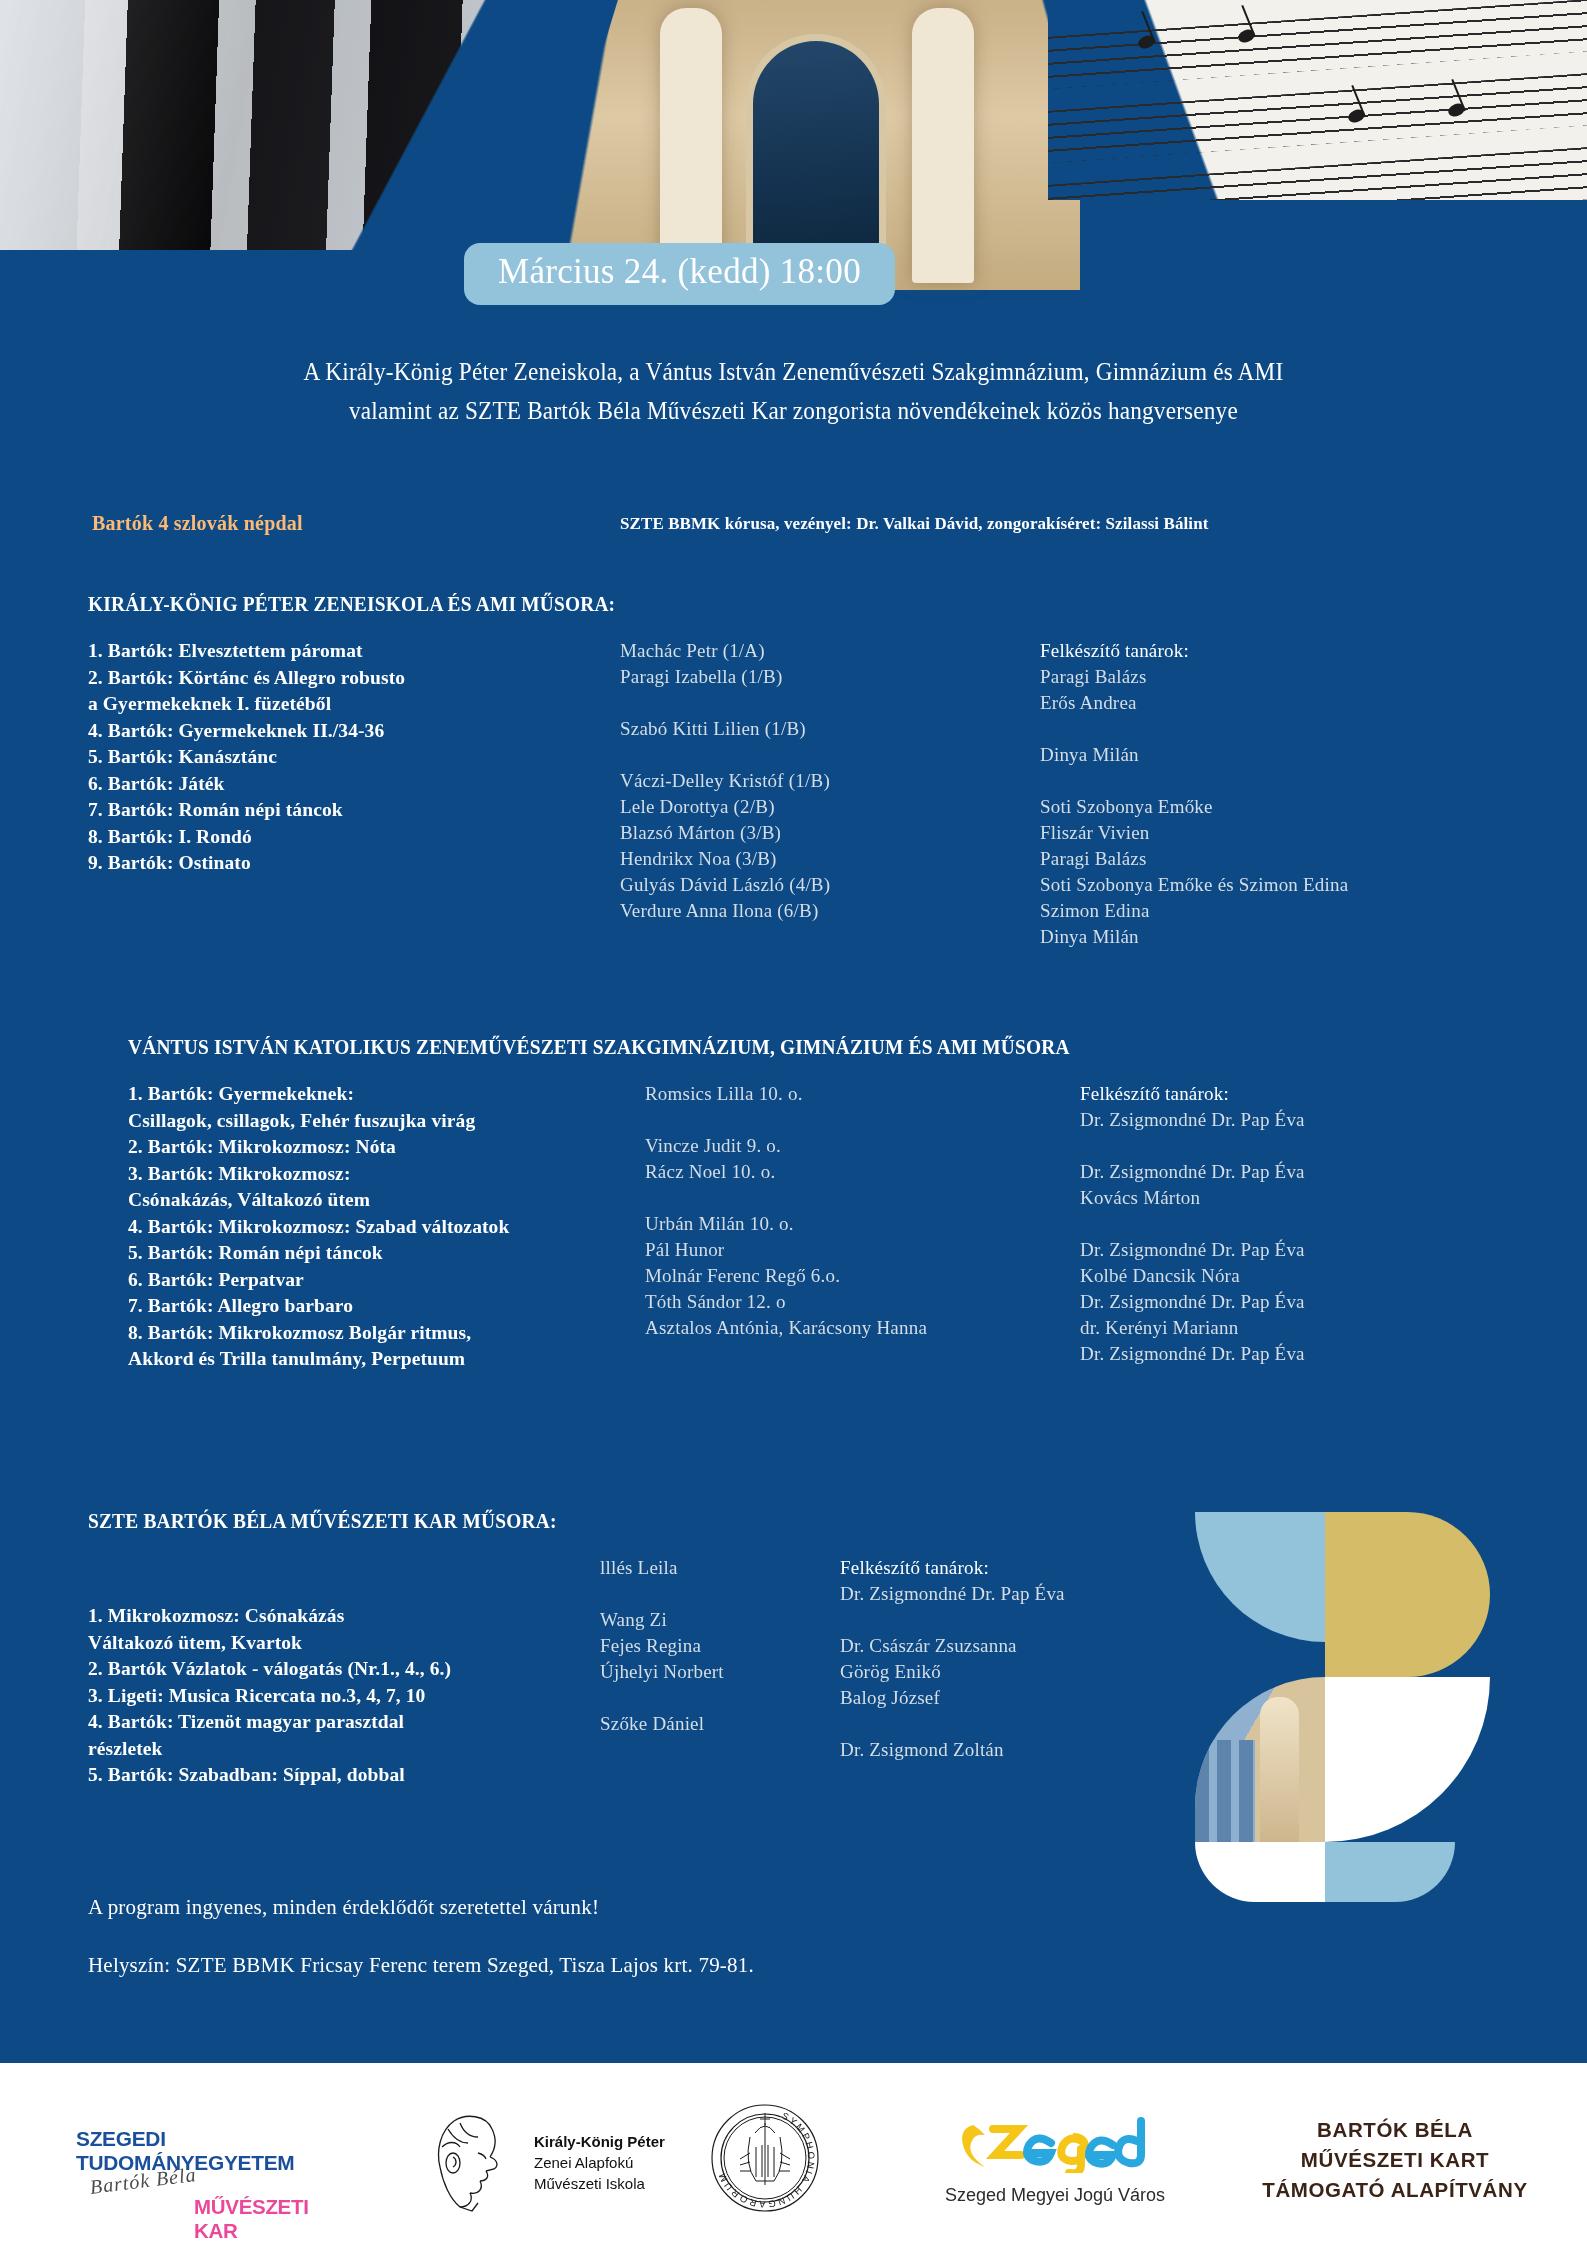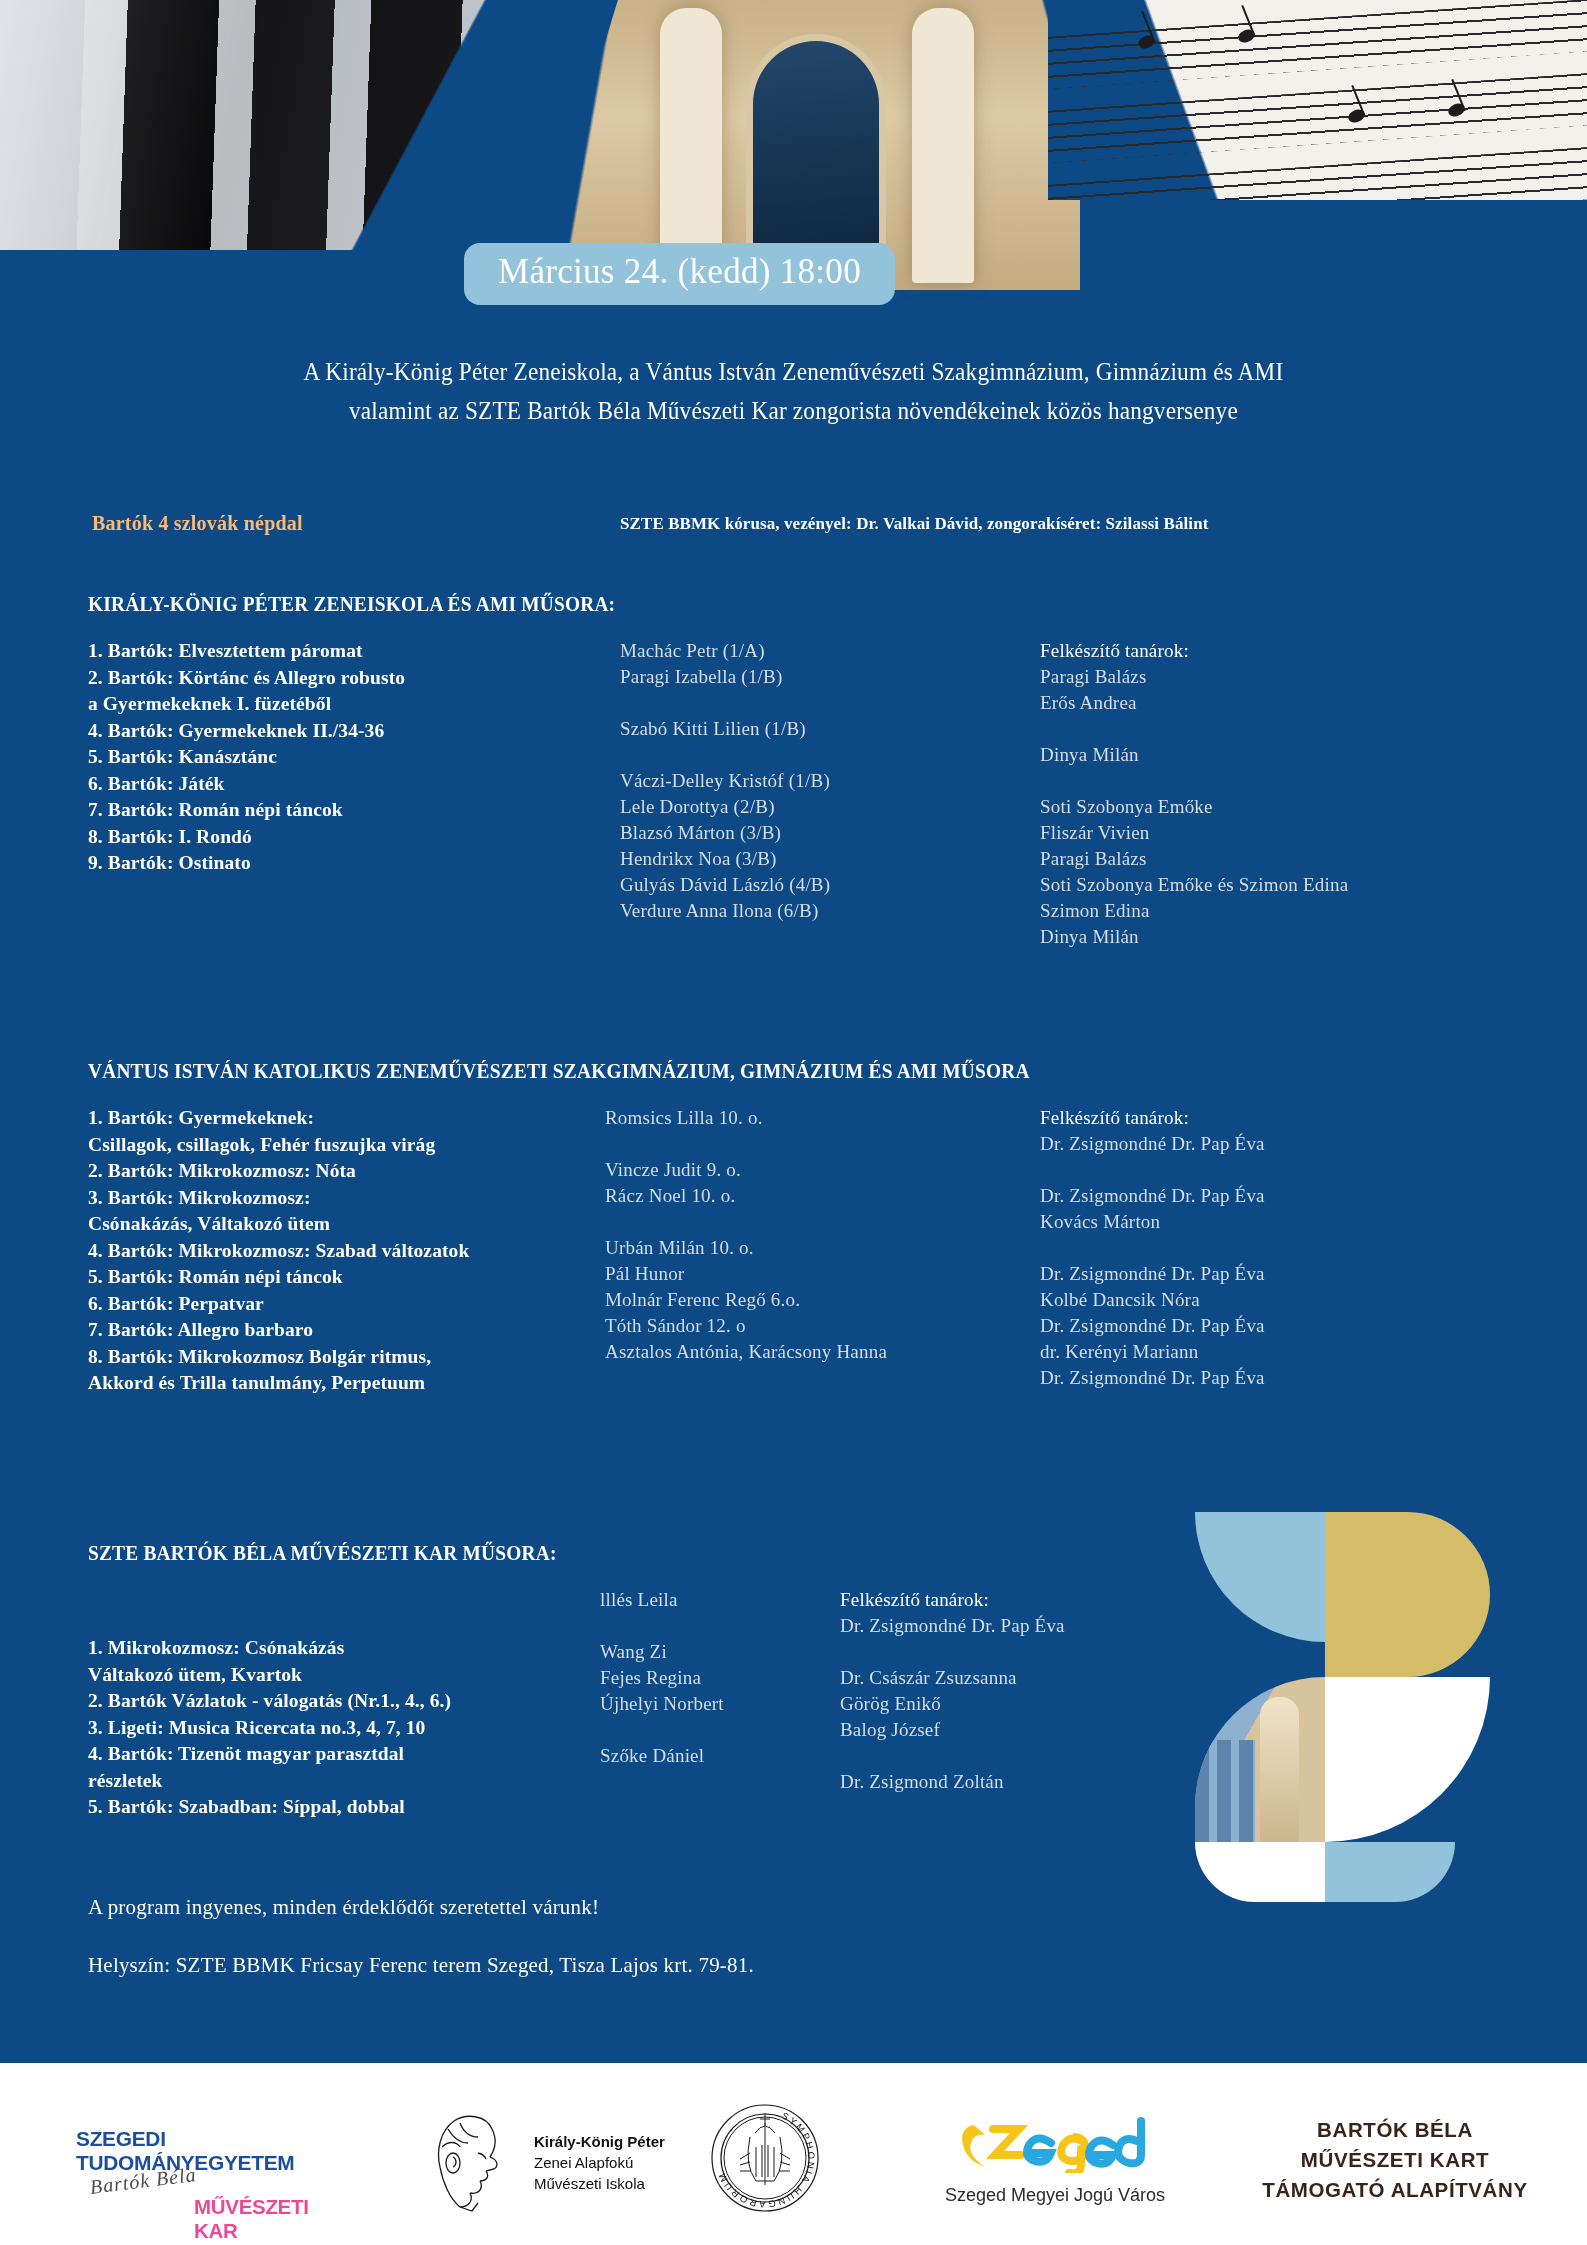--- a/index.html
+++ b/index.html
@@ -260,21 +260,21 @@
         <div class="nm">Soti Szobonya Emőke</div>
         <div class="nm">Fliszár Vivien</div>
         <div class="nm">Paragi Balázs</div>
         <div class="nm">Soti Szobonya Emőke és Szimon Edina</div>
         <div class="nm">Szimon Edina</div>
         <div class="nm">Dinya Milán</div>
       </div>
   </div>
 </div>
 
-<div class="section" id="sec1" style="top:1060px;">
+<div class="section" id="sec1" style="top:1036px;padding-left:40px;">
   <div class="sec-head">VÁNTUS ISTVÁN KATOLIKUS ZENEMŰVÉSZETI SZAKGIMNÁZIUM, GIMNÁZIUM ÉS AMI MŰSORA</div>
   <div class="cols">
     <div class="col-works">
         <div class="item">1. Bartók: Gyermekeknek:
     Csillagok, csillagok, Fehér fuszujka virág</div>
         <div class="item">2. Bartók: Mikrokozmosz: Nóta</div>
         <div class="item">3. Bartók: Mikrokozmosz:
     Csónakázás, Váltakozó ütem</div>
         <div class="item">4. Bartók: Mikrokozmosz: Szabad változatok</div>
         <div class="item">5. Bartók: Román népi táncok</div>
@@ -316,21 +316,21 @@
   <div class="q q-gold"></div>
   <div class="q q-img">
     <div class="door"></div>
     <div class="fig"></div>
   </div>
   <div class="q q-white"></div>
   <div class="q q-wh2"></div>
   <div class="q q-lb-2"></div>
 </div>
 
-<div class="section" id="sec2" style="top:1510px;margin-top:32px;">
+<div class="section" id="sec2" style="top:1510px;">
   <div class="sec-head">SZTE BARTÓK BÉLA MŰVÉSZETI KAR MŰSORA:</div>
   <div class="cols">
     <div class="col-works" style="margin-top:48px;">
         <div class="item">1. Mikrokozmosz: Csónakázás
     Váltakozó ütem, Kvartok</div>
         <div class="item">2. Bartók Vázlatok - válogatás (Nr.1., 4., 6.)</div>
         <div class="item">3. Ligeti: Musica Ricercata no.3, 4, 7, 10</div>
         <div class="item">4. Bartók: Tizenöt magyar parasztdal
      részletek</div>
         <div class="item">5. Bartók: Szabadban: Síppal, dobbal</div>

